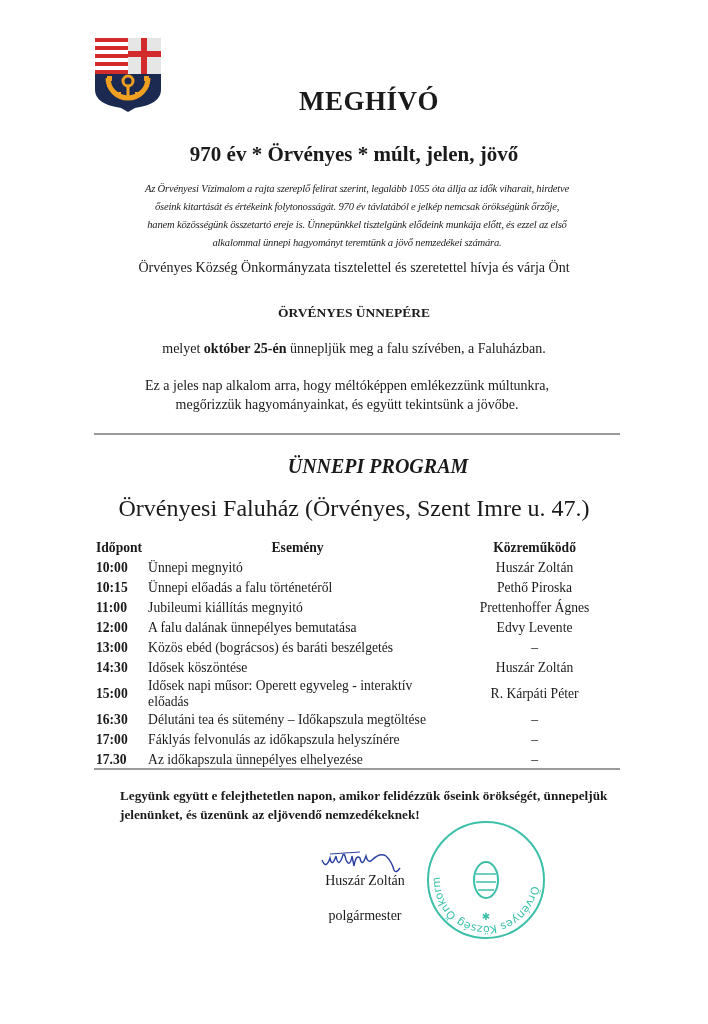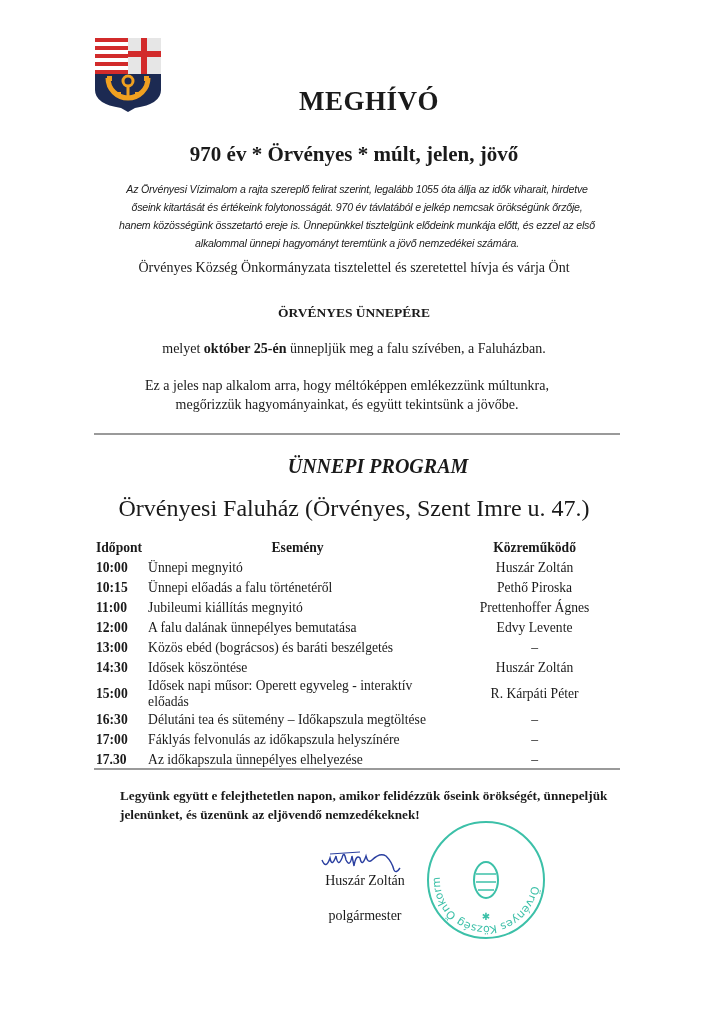--- a/index.html
+++ b/index.html
@@ -6,21 +6,21 @@
   body { width: 708px; height: 1024px; position: relative; overflow: hidden;
          font-family: "Liberation Serif", serif; color: #1a1a1a; }
   .abs { position: absolute; }
   .center { text-align: center; }
 
   #crest { left: 95px; top: 38px; width: 66px; height: 74px; }
 
   #title { left: 0; width: 708px; top: 86px; font-size: 27px; font-weight: bold; letter-spacing: 0.5px; margin-left: 15px; }
   #subtitle { left: 0; width: 708px; top: 142px; font-size: 21px; font-weight: bold; }
 
-  #intro { left: 92px; width: 530px; top: 180px; font-family: Liberation Sans, sans-serif;
+  #intro { left: 92px; width: 530px; top: 180px; font-family: Liberation Serif, serif;
            font-style: italic; font-size: 10.6px; line-height: 18px; color: #222; letter-spacing: -0.2px; }
 
   #invite { left: 0; width: 708px; top: 260px; font-size: 14px; }
   #event-name { left: 0; width: 708px; top: 305px; font-size: 13.5px; font-weight: bold; }
   #date-line { left: 0; width: 708px; top: 341px; font-size: 14px; }
   #closing-para { left: 122px; width: 450px; top: 376px; font-size: 14px; line-height: 19px; }
 
   .divider { left: 94px; width: 526px; height: 2px; background: #9a9a9a; }
   #divider-top { top: 433px; }
   #divider-bottom { top: 768px; }

